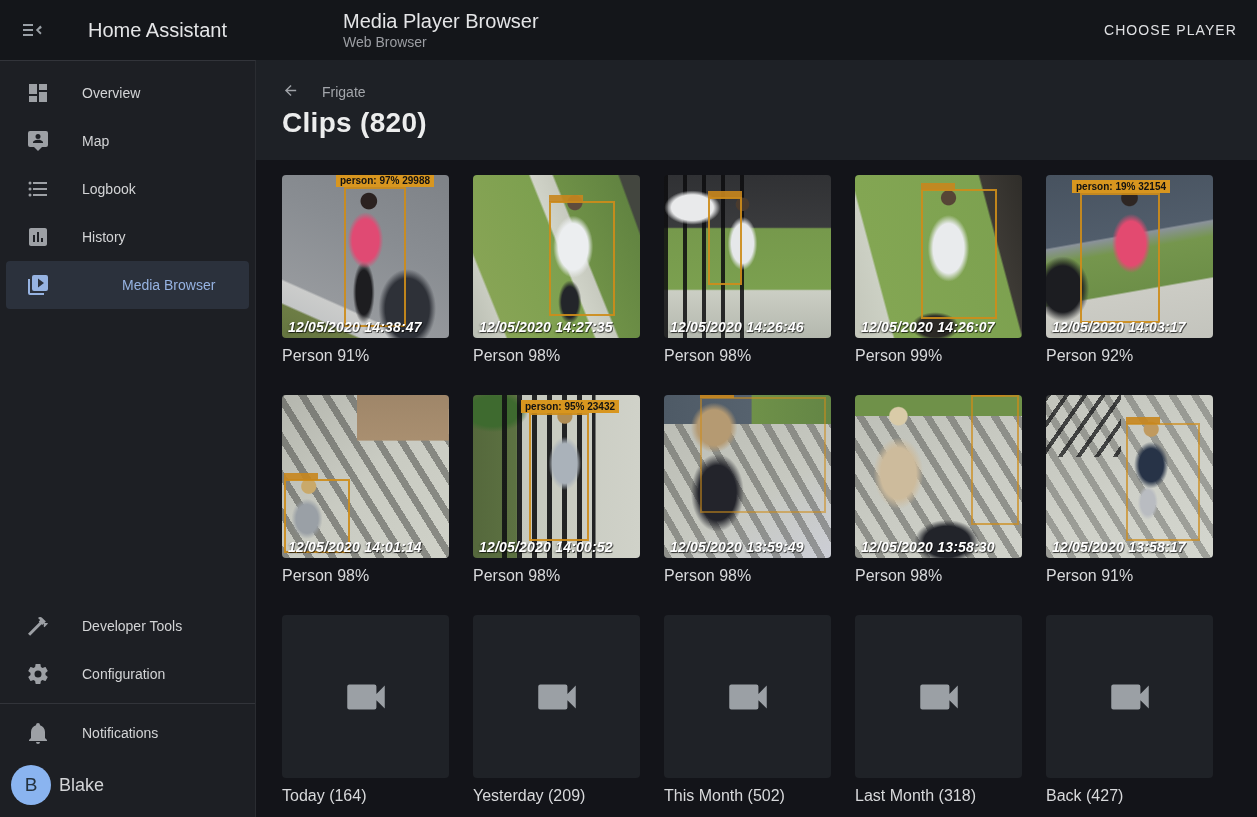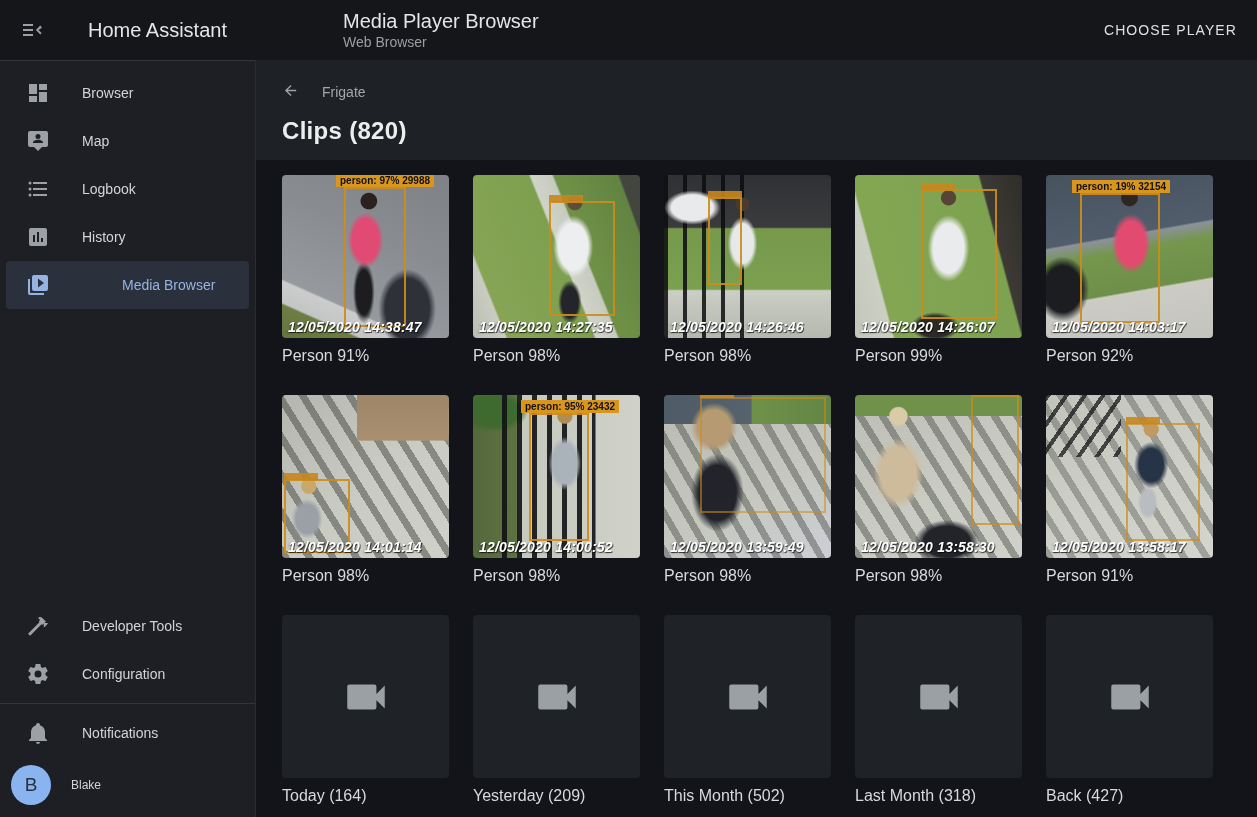--- a/index.html
+++ b/index.html
@@ -33,31 +33,31 @@
   .nav-item .nicon svg { width:24px; height:24px; fill:#9da0a5; }
   .nav-item .nlabel { margin-left:32px; font-size:14px; font-weight:500; color:#d3d4d6; }
   .nav-item.selected { background:#2b313c;gap:40px; }
   .nav-item.selected .nicon svg { fill:#96b3e2; }
   .nav-item.selected .nlabel { color:#96b3e2; }
   .side-spacer { flex:1; }
   .side-divider { height:1px; background:#32343a; margin:5px 0; }
   .profile-row { height:56px; display:flex; align-items:center; padding-left:11px; cursor:pointer; }
   .avatar { width:40px; height:40px; border-radius:50%; background:#8ab4f0; color:#24323f;
     display:flex; align-items:center; justify-content:center; font-size:19px; }
-  .profile-row .nlabel { margin-left:20px; font-size:12px; font-weight:500; color:#d3d4d6; }
+  .profile-row .nlabel { margin-left:8px; font-size:18px; font-weight:500; color:#d3d4d6; }
   .sidebar-bottom { padding-bottom:4px; }
 
   
   .content { flex:1; display:flex; flex-direction:column; min-width:0; }
   .content-header { height:100px; background:#1e2126; padding-left:26px; flex:0 0 100px; }
   .breadcrumb { margin-top:22px; display:inline-flex; align-items:center; gap:23px; cursor:pointer;
     background:none; border:none; padding:0; font-family:inherit; }
   .breadcrumb svg { width:17px; height:17px; fill:#9fa2a7; }
   .breadcrumb-label { color:#a3a6ab; font-size:14px; }
-  .content-title { color:#eceded; font-size:24px; font-weight:700; margin-top:14px; letter-spacing:.3px; }
+  .content-title { color:#eceded; font-size:28px; font-weight:700; margin-top:4px; letter-spacing:.3px; }
   .content-body { flex:1; background:#131419; padding:15px 0 0 26px; overflow:hidden; }
   .grid { display:flex; flex-wrap:wrap; column-gap:24px; row-gap:29px; width:980px; }
 
   .cell { width:167px; cursor:pointer; }
   .thumb { position:relative; width:167px; height:163px; border-radius:4px; overflow:hidden;
     background:#26282c; }
   .caption { margin-top:8px; font-size:16px; color:#d8d9db; line-height:20px; white-space:nowrap; }
 
   .ts { position:absolute; left:6px; bottom:3px; color:#fff; font-weight:700; font-size:14px;
     font-style:italic; letter-spacing:.2px; white-space:nowrap;
@@ -183,21 +183,21 @@
   </header>
 
   <div class="main">
 
     <nav class="sidebar">
       <ul class="nav-list" id="nav-top">
           <li class="nav-item">
             <span class="nicon"><svg viewBox="0 0 24 24">
                 <path d="M13,3V9H21V3M13,21H21V11H13M3,21H11V15H3M3,13H11V3H3V13Z"></path>
               </svg></span>
-            <span class="nlabel">Browser</span>
+            <span class="nlabel">Overview</span>
           </li>
           <li class="nav-item">
             <span class="nicon"><svg viewBox="0 0 24 24">
                 <path d="M20,2H4A2,2 0 0,0 2,4V16A2,2 0 0,0 4,18H8L12,22L16,18H20A2,2 0 0,0 22,16V4A2,2 0 0,0 20,2M12,5A2.5,2.5 0 0,1 14.5,7.5A2.5,2.5 0 0,1 12,10A2.5,2.5 0 0,1 9.5,7.5A2.5,2.5 0 0,1 12,5M17,14H7V13.25C7,11.59 10.33,10.75 12,10.75C13.67,10.75 17,11.59 17,13.25V14Z"></path>
               </svg></span>
             <span class="nlabel">Map</span>
           </li>
           <li class="nav-item">
             <span class="nicon"><svg viewBox="0 0 24 24">
                 <path d="M7,5H21V7H7V5M7,13V11H21V13H7M4,4.5A1.5,1.5 0 0,1 5.5,6A1.5,1.5 0 0,1 4,7.5A1.5,1.5 0 0,1 2.5,6A1.5,1.5 0 0,1 4,4.5M4,10.5A1.5,1.5 0 0,1 5.5,12A1.5,1.5 0 0,1 4,13.5A1.5,1.5 0 0,1 2.5,12A1.5,1.5 0 0,1 4,10.5M7,19V17H21V19H7M4,16.5A1.5,1.5 0 0,1 5.5,18A1.5,1.5 0 0,1 4,19.5A1.5,1.5 0 0,1 2.5,18A1.5,1.5 0 0,1 4,16.5Z"></path>

